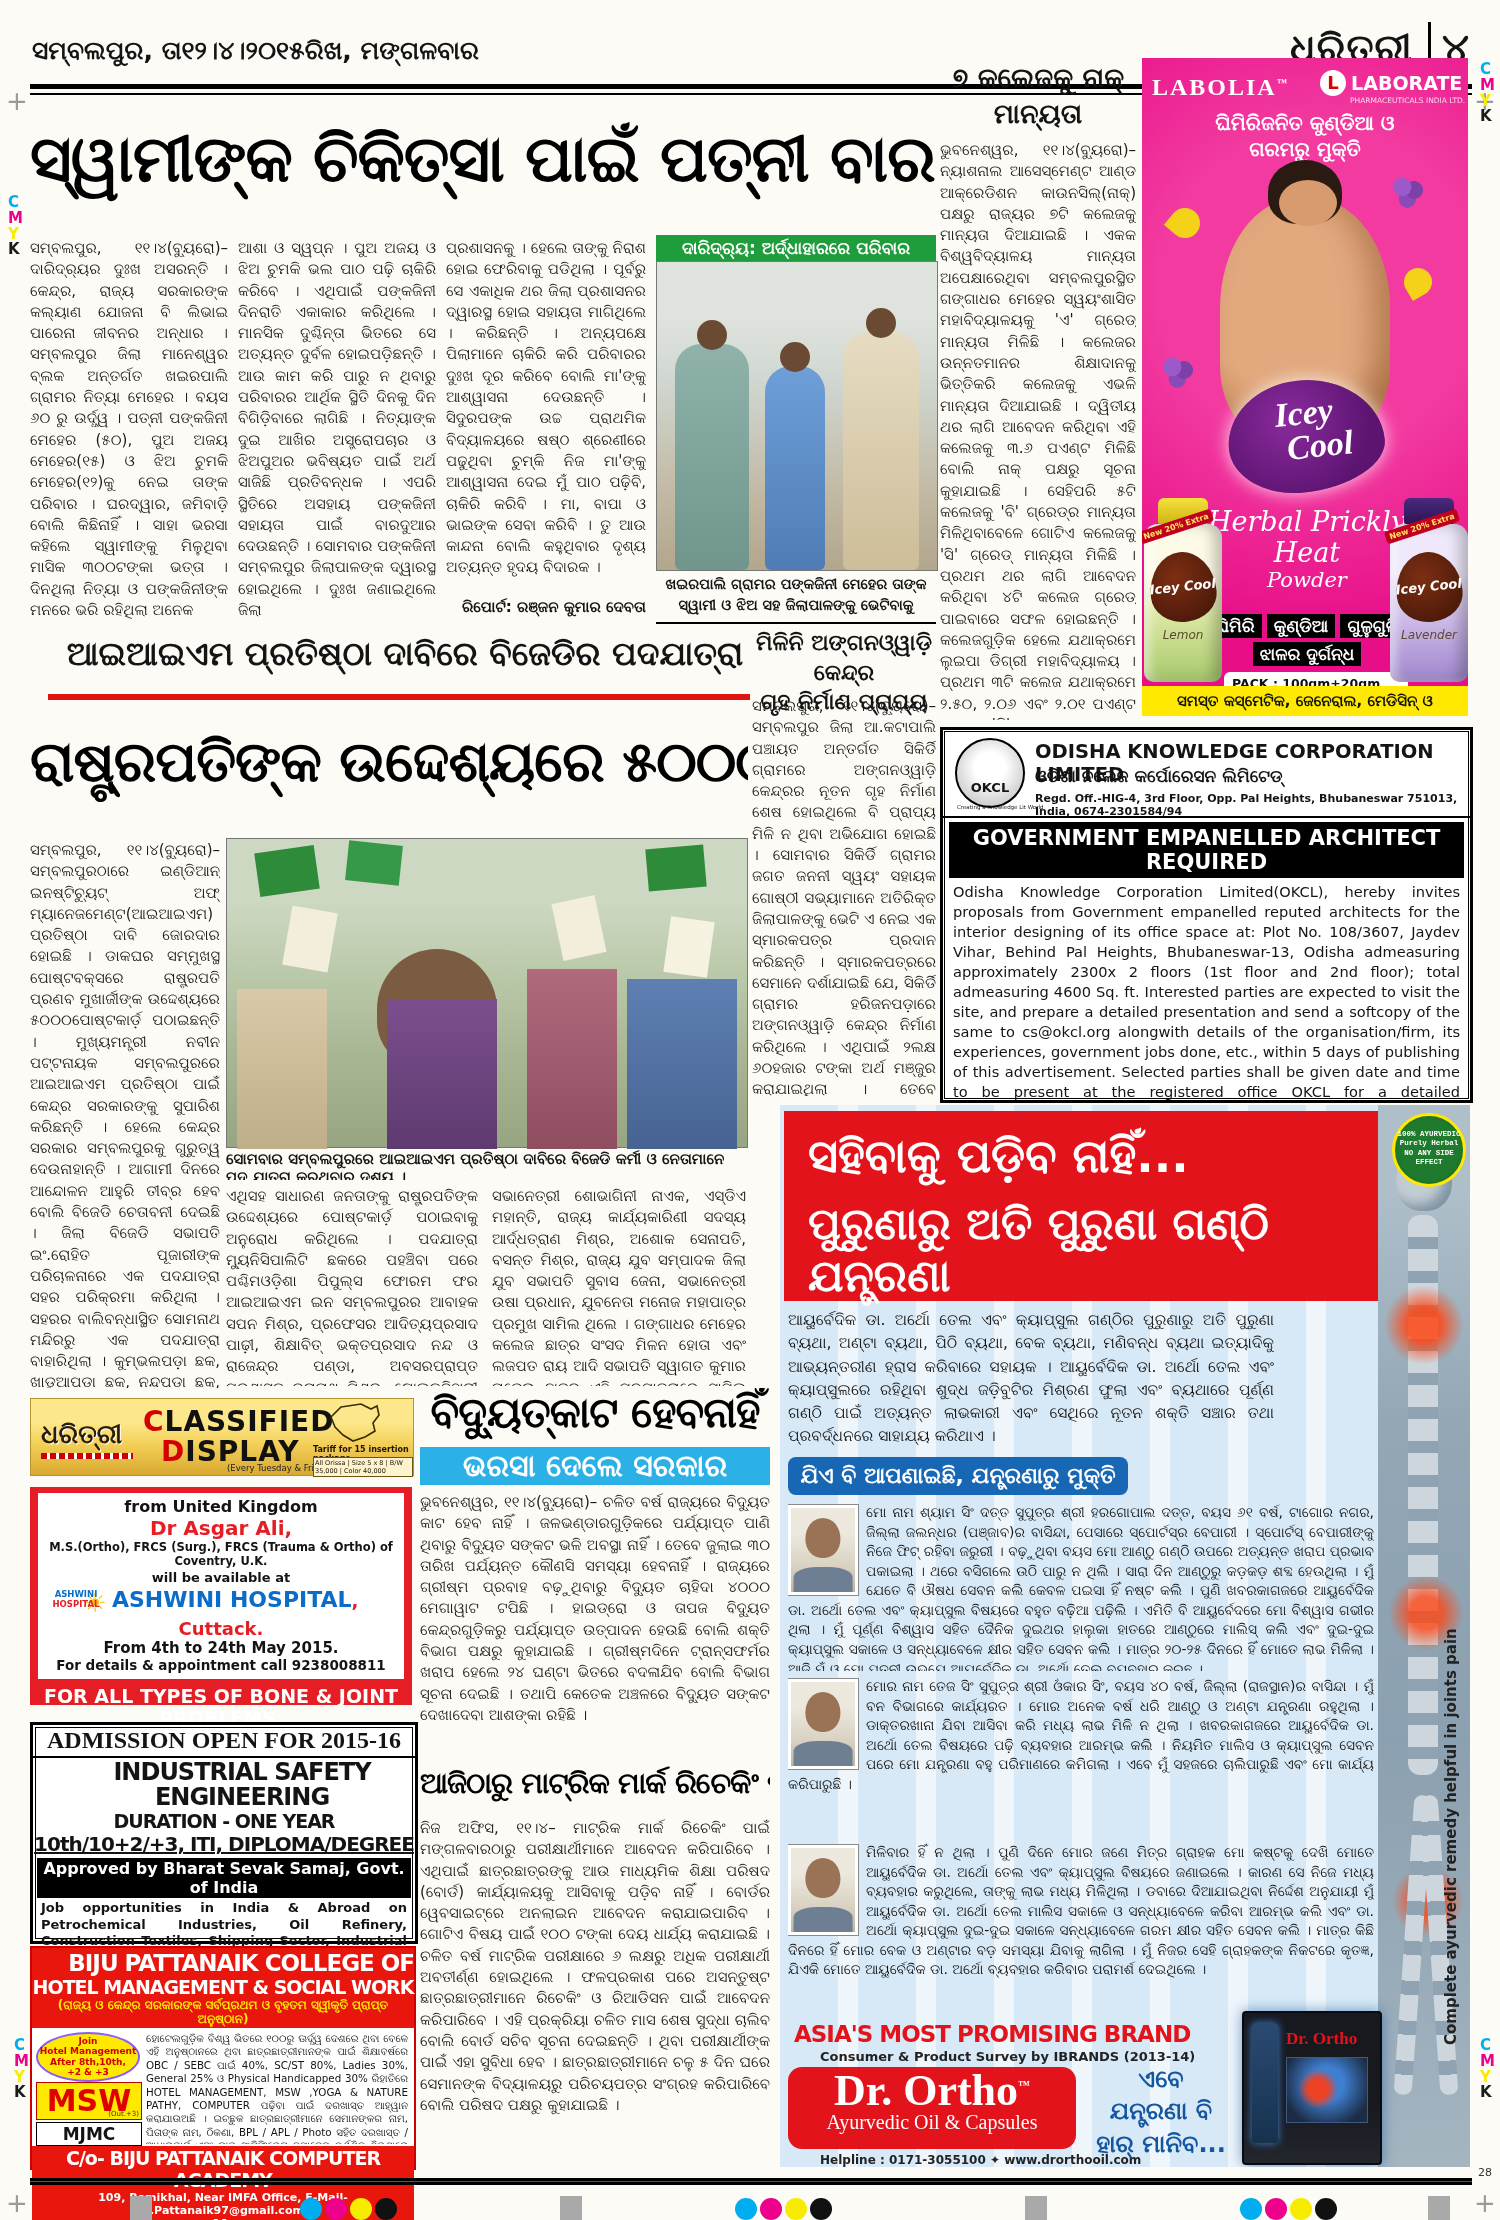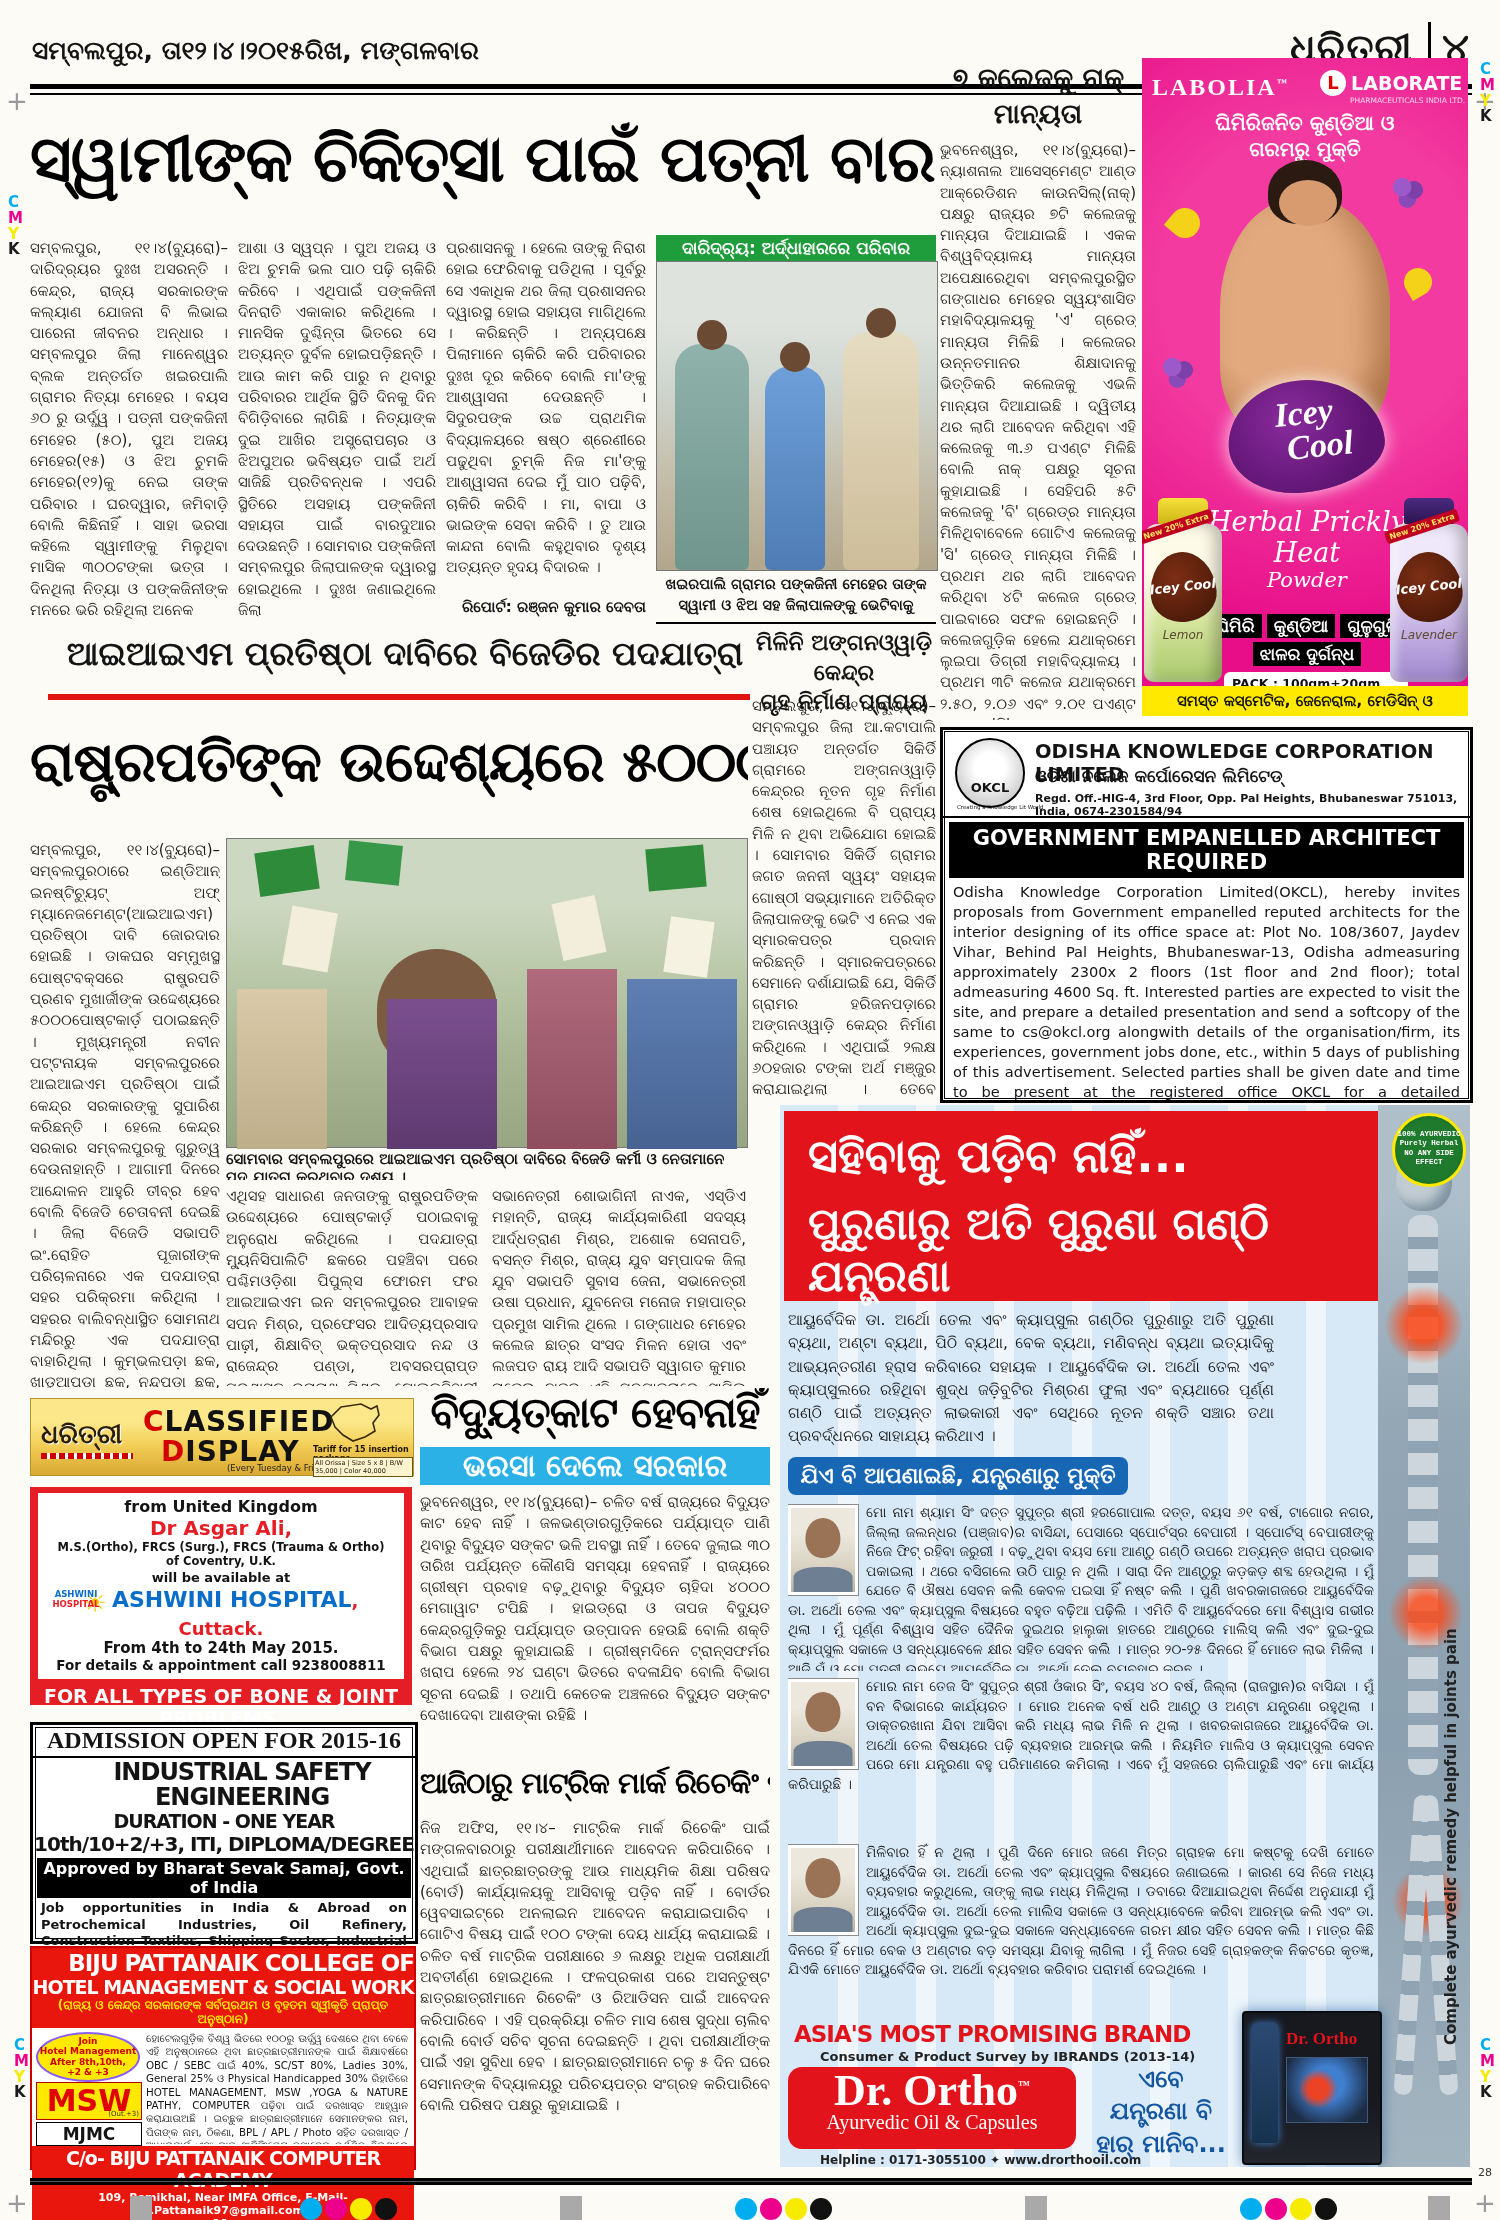--- a/index.html
+++ b/index.html
@@ -219,21 +219,21 @@
     <div class="abs b" style="left:130px;top:36px;font-size:28px;letter-spacing:1px;color:#111;"><span style="color:#d40000;">D</span>ISPLAY</div>
     <div class="abs" style="left:196px;top:64px;font-size:8.5px;color:#222;">(Every Tuesday &amp; Friday)</div>
     <svg class="abs" style="left:296px;top:4px;" width="54" height="40" viewBox="0 0 54 40">
         <path d="M14 4 L34 1 L44 6 L50 3 L52 12 L46 20 L48 28 L38 34 L26 38 L16 32 L8 24 L4 14 Z" fill="none" stroke="#3a2c08" stroke-width="1.6"></path>
       </svg>
     <div class="abs b" style="left:282px;top:46px;width:96px;font-size:8px;color:#201503;">Tariff for 15 insertion package</div>
     <div class="abs" style="left:282px;top:58px;width:96px;font-size:6.5px;border:1px solid #6b5511;padding:1px;color:#201503;background:#fdf3cf;">All Orissa | Size 5 x 8 | B/W 35,000 | Color 40,000</div>
   </div>
 
   <div class="abs" style="left:30px;top:1487px;width:382px;height:218px;background:#e41e24;padding:0;">
-    <div style="background:#fff;margin:6px 8px;padding:4px 18px 6px;position:relative;">
+    <div style="background:#fff;margin:6px 8px;padding:4px 10px 6px;position:relative;">
       <div class="ctr b" style="font-size:16px;">from United Kingdom</div>
       <div class="ctr b" style="font-size:20px;color:#e41e24;">Dr Asgar Ali,</div>
       <div class="ctr b" style="font-size:11.5px;">M.S.(Ortho), FRCS (Surg.), FRCS (Trauma &amp; Ortho) of Coventry, U.K.</div>
       <div class="ctr b" style="font-size:13px;margin-top:2px;">will be available at</div>
       <div class="ctr" style="margin-top:2px;">
         <span style="color:#f8c400;font-size:26px;vertical-align:middle;">☀</span>
         <span class="b" style="color:#0a6ec8;font-size:22px;">ASHWINI HOSPITAL</span><span class="b" style="color:#e41e24;font-size:18px;">, Cuttack.</span>
       </div>
       <div class="abs" style="left:10px;top:96px;width:56px;font-size:8.5px;font-weight:bold;text-align:center;">
         <div style="color:#0a6ec8;">ASHWINI</div>
@@ -242,21 +242,21 @@
       <div class="ctr b" style="font-size:15px;">From 4th to 24th May 2015.</div>
       <div class="ctr b" style="font-size:13.5px;">For details &amp; appointment call 9238008811</div>
     </div>
     <div class="ctr b" style="color:#fff;font-size:19px;">FOR ALL TYPES OF BONE &amp; JOINT PROBLEMS.</div>
   </div>
 
   <div class="abs" style="left:30px;top:1722px;width:382px;height:216px;background:#fff;border:3px solid #000;box-shadow:inset 0 0 0 2px #fff,inset 0 0 0 3px #000;">
     <div class="ctr b serif" style="font-size:24px;border-bottom:2px solid #000;padding:2px 0;">ADMISSION OPEN FOR 2015-16</div>
     <div class="ctr b" style="font-size:24px;letter-spacing:-1px;line-height:1.05;margin-top:2px;padding-left:36px;">INDUSTRIAL SAFETY ENGINEERING</div>
     <div class="ctr b" style="font-size:19px;letter-spacing:-1px;">DURATION - ONE YEAR</div>
-    <div class="ctr b" style="font-size:20px;letter-spacing:-1px;">10th/10+2/+3, ITI, DIPLOMA/DEGREE</div>
+    <div class="ctr b" style="font-size:20px;letter-spacing:-1px;text-decoration:underline;">10th/10+2/+3, ITI, DIPLOMA/DEGREE</div>
     <div class="ctr b" style="background:#000;color:#fff;font-size:16px;margin:2px 4px;padding:1px 0;">Approved by Bharat Sevak Samaj, Govt. of India</div>
     <div class="b jus" style="font-size:13px;margin:2px 8px;line-height:1.25;">Job opportunities in India &amp; Abroad on Petrochemical Industries, Oil Refinery, Construction Textiles, Shipping Sector, Industrial Sectors, etc.</div>
     <div style="position:relative;border-top:2px solid #000;margin-top:3px;padding-top:2px;height:76px;">
       <div class="abs" style="left:8px;top:4px;width:44px;height:44px;border-radius:50%;background:#000;color:#fff;text-align:center;line-height:44px;font-size:11px;font-weight:bold;">EMA</div>
       <div class="abs b" style="left:8px;top:52px;font-size:11px;border:1px solid #000;padding:0 2px;">Estd.2000</div>
       <div class="abs b" style="left:58px;top:2px;font-size:21px;letter-spacing:-1px;"><span>EEURO MARITIME ACADEMY</span><span style="font-size:10px;vertical-align:super;">™</span></div>
       <div class="abs b ctr" style="left:58px;top:26px;width:310px;font-size:13px;">(ISO 9001 : 2008 CERTIFIED)</div>
       <div class="abs b ctr" style="left:58px;top:42px;width:310px;font-size:12px;">166, Soubhagya Nagar, Siripur, Unit-8, Bhubaneswar,</div>
       <div class="abs b ctr" style="left:58px;top:56px;width:310px;font-size:12px;">logon : www.eeuromaritime.org</div>
       <div class="abs b" style="left:58px;top:70px;width:320px;font-size:14.5px;border-top:1px solid #000;">Ph.0674-6999919,M:9437114882, 9090366575</div>

